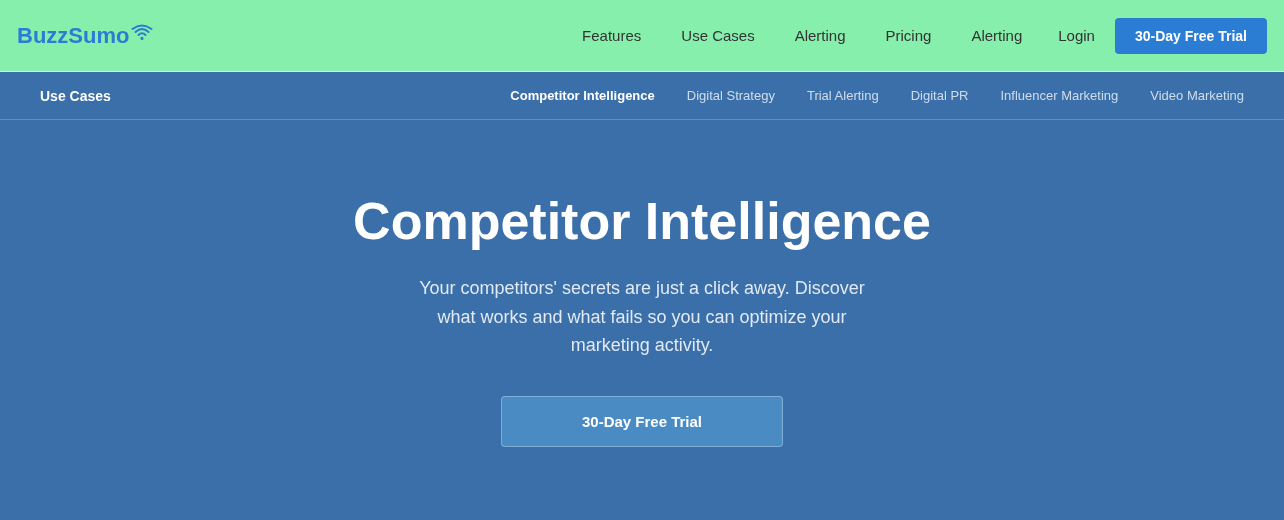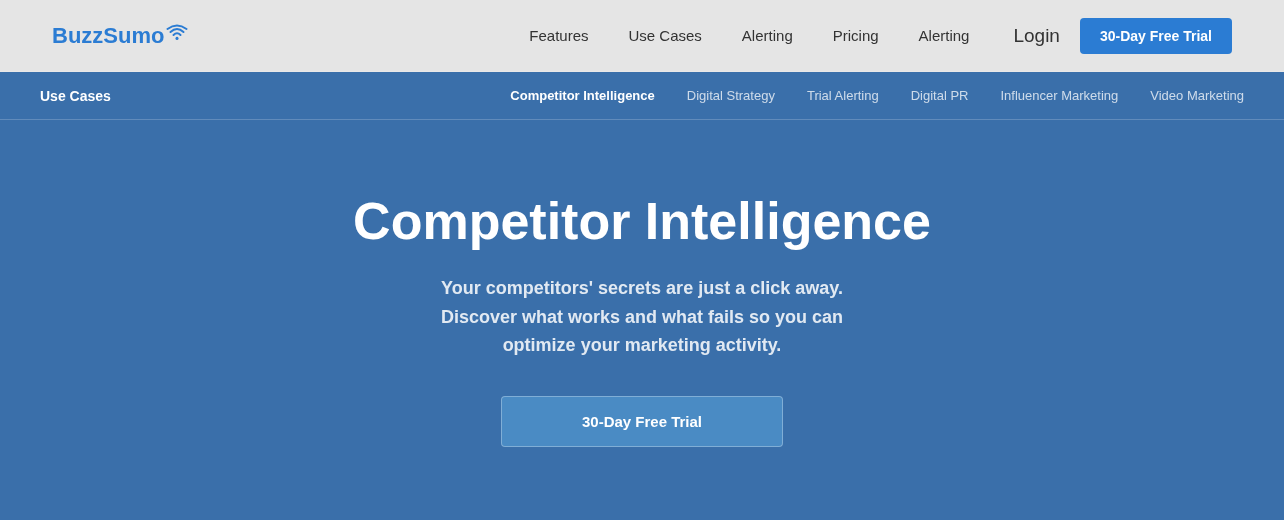--- a/index.html
+++ b/index.html
@@ -1,24 +1,24 @@
 <!DOCTYPE html>
 <html><head>
   <meta charset="utf-8">
   <style>
     * { margin: 0; padding: 0; box-sizing: border-box; }
     body { font-family: -apple-system, BlinkMacSystemFont, 'Segoe UI', Helvetica, Arial, sans-serif; width: 1284px; height: 520px; overflow: hidden; }
 
     
     .top-nav {
-      background: #e5e5e5;
+      background: #86efac;
       height: 72px;
       display: flex;
       align-items: center;
-      padding: 0 52px;
+      padding: 0 17px;
       border-bottom: 1px solid #e8e8e8;
     }
     .logo {
       display: flex;
       align-items: center;
       margin-right: auto;
       text-decoration: none;
     }
     .logo-text {
       font-size: 22px;
@@ -28,39 +28,40 @@
     .logo-icon {
       display: inline-block;
       margin-left: 2px;
       color: #2b7cd3;
       font-size: 18px;
     }
     .nav-links {
       display: flex;
       align-items: center;
       gap: 40px;
-      margin-right: 44px;
+      margin-right: 24px;
     }
     .nav-link {
       font-size: 15px;
       color: #333;
       text-decoration: none;
       font-weight: 400;
       cursor: pointer;
     }
     .nav-actions {
       display: flex;
       align-items: center;
       gap: 20px;
     }
     .login-link {
-      font-size: 19px;
+      font-size: 15px;
       color: #333;
       text-decoration: none;
       cursor: pointer;
+      margin-left: 12px;
     }
     .trial-btn {
       background: #2b7cd3;
       color: white;
       border: none;
       padding: 10px 20px;
       border-radius: 4px;
       font-size: 14px;
       font-weight: 600;
       cursor: pointer;
@@ -117,21 +118,20 @@
       color: #ffffff;
       margin-bottom: 24px;
       line-height: 1.1;
     }
     .hero-subtitle {
       font-size: 18px;
       color: rgba(255,255,255,0.85);
       max-width: 480px;
       line-height: 1.6;
       margin-bottom: 36px;
-      font-weight: bold;
     }
     .hero-btn {
       background: #4a8bc4;
       color: white;
       border: none;
       padding: 16px 80px;
       border-radius: 4px;
       font-size: 15px;
       font-weight: 600;
       cursor: pointer;

